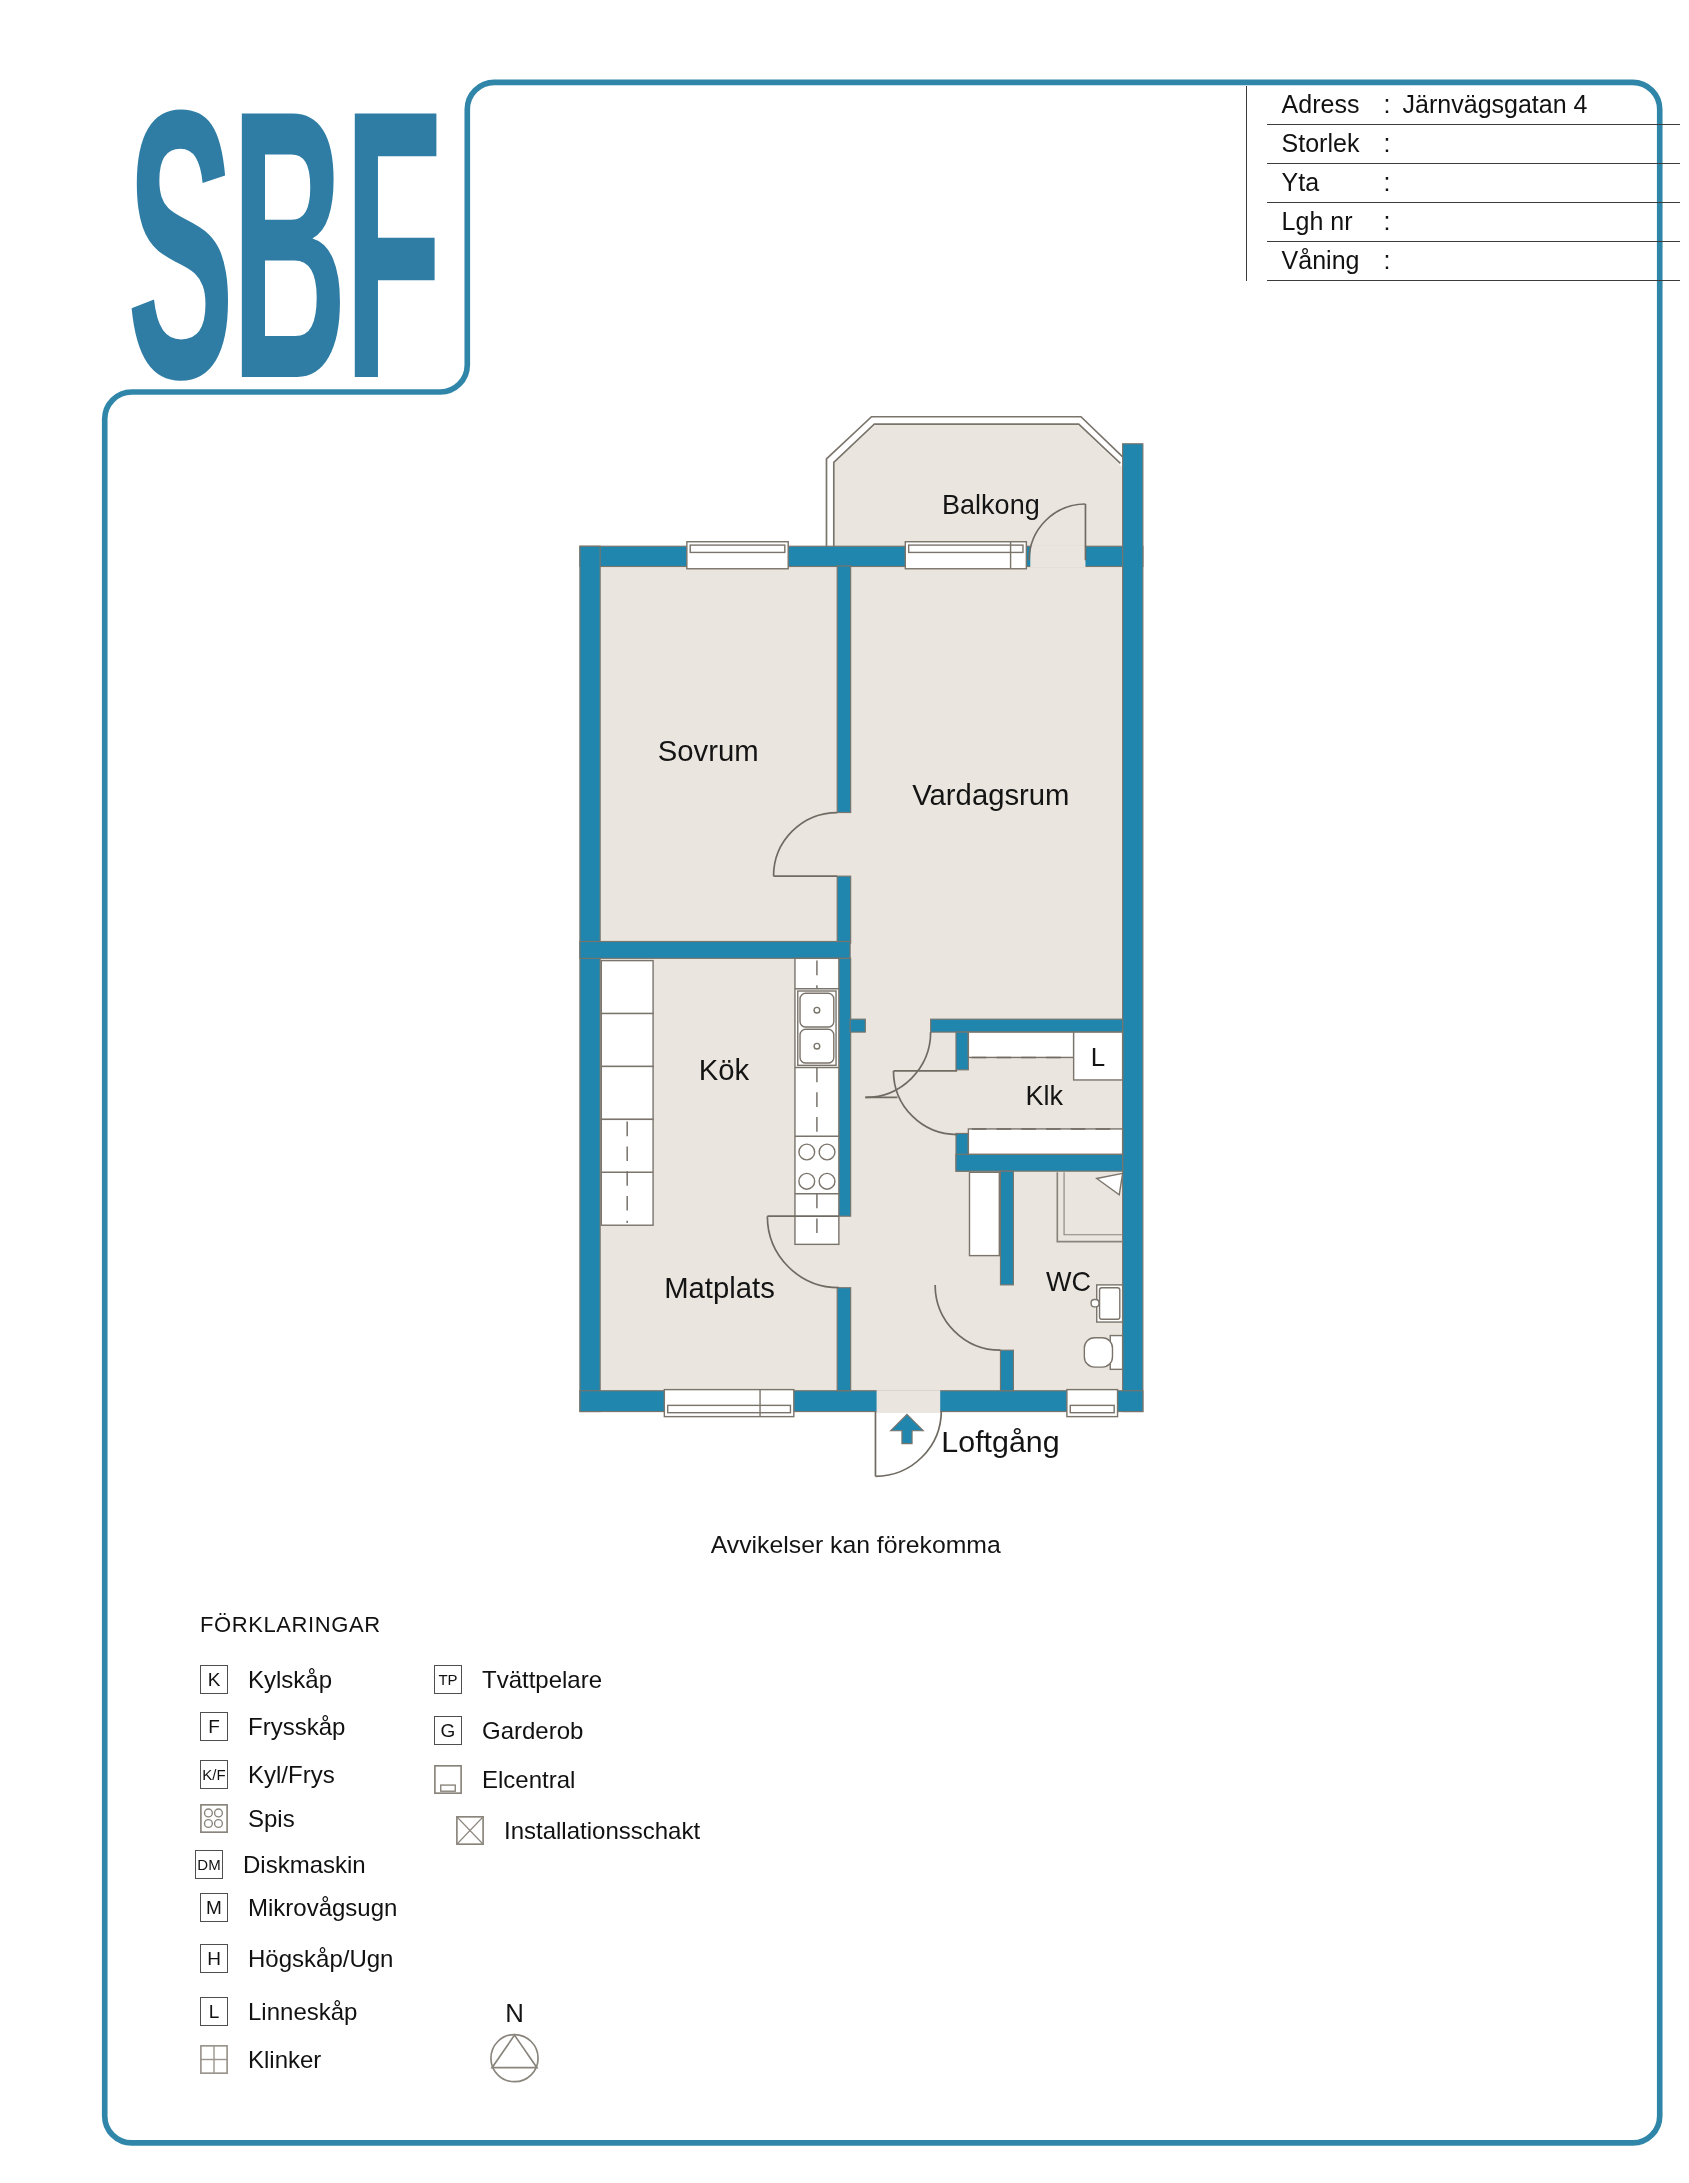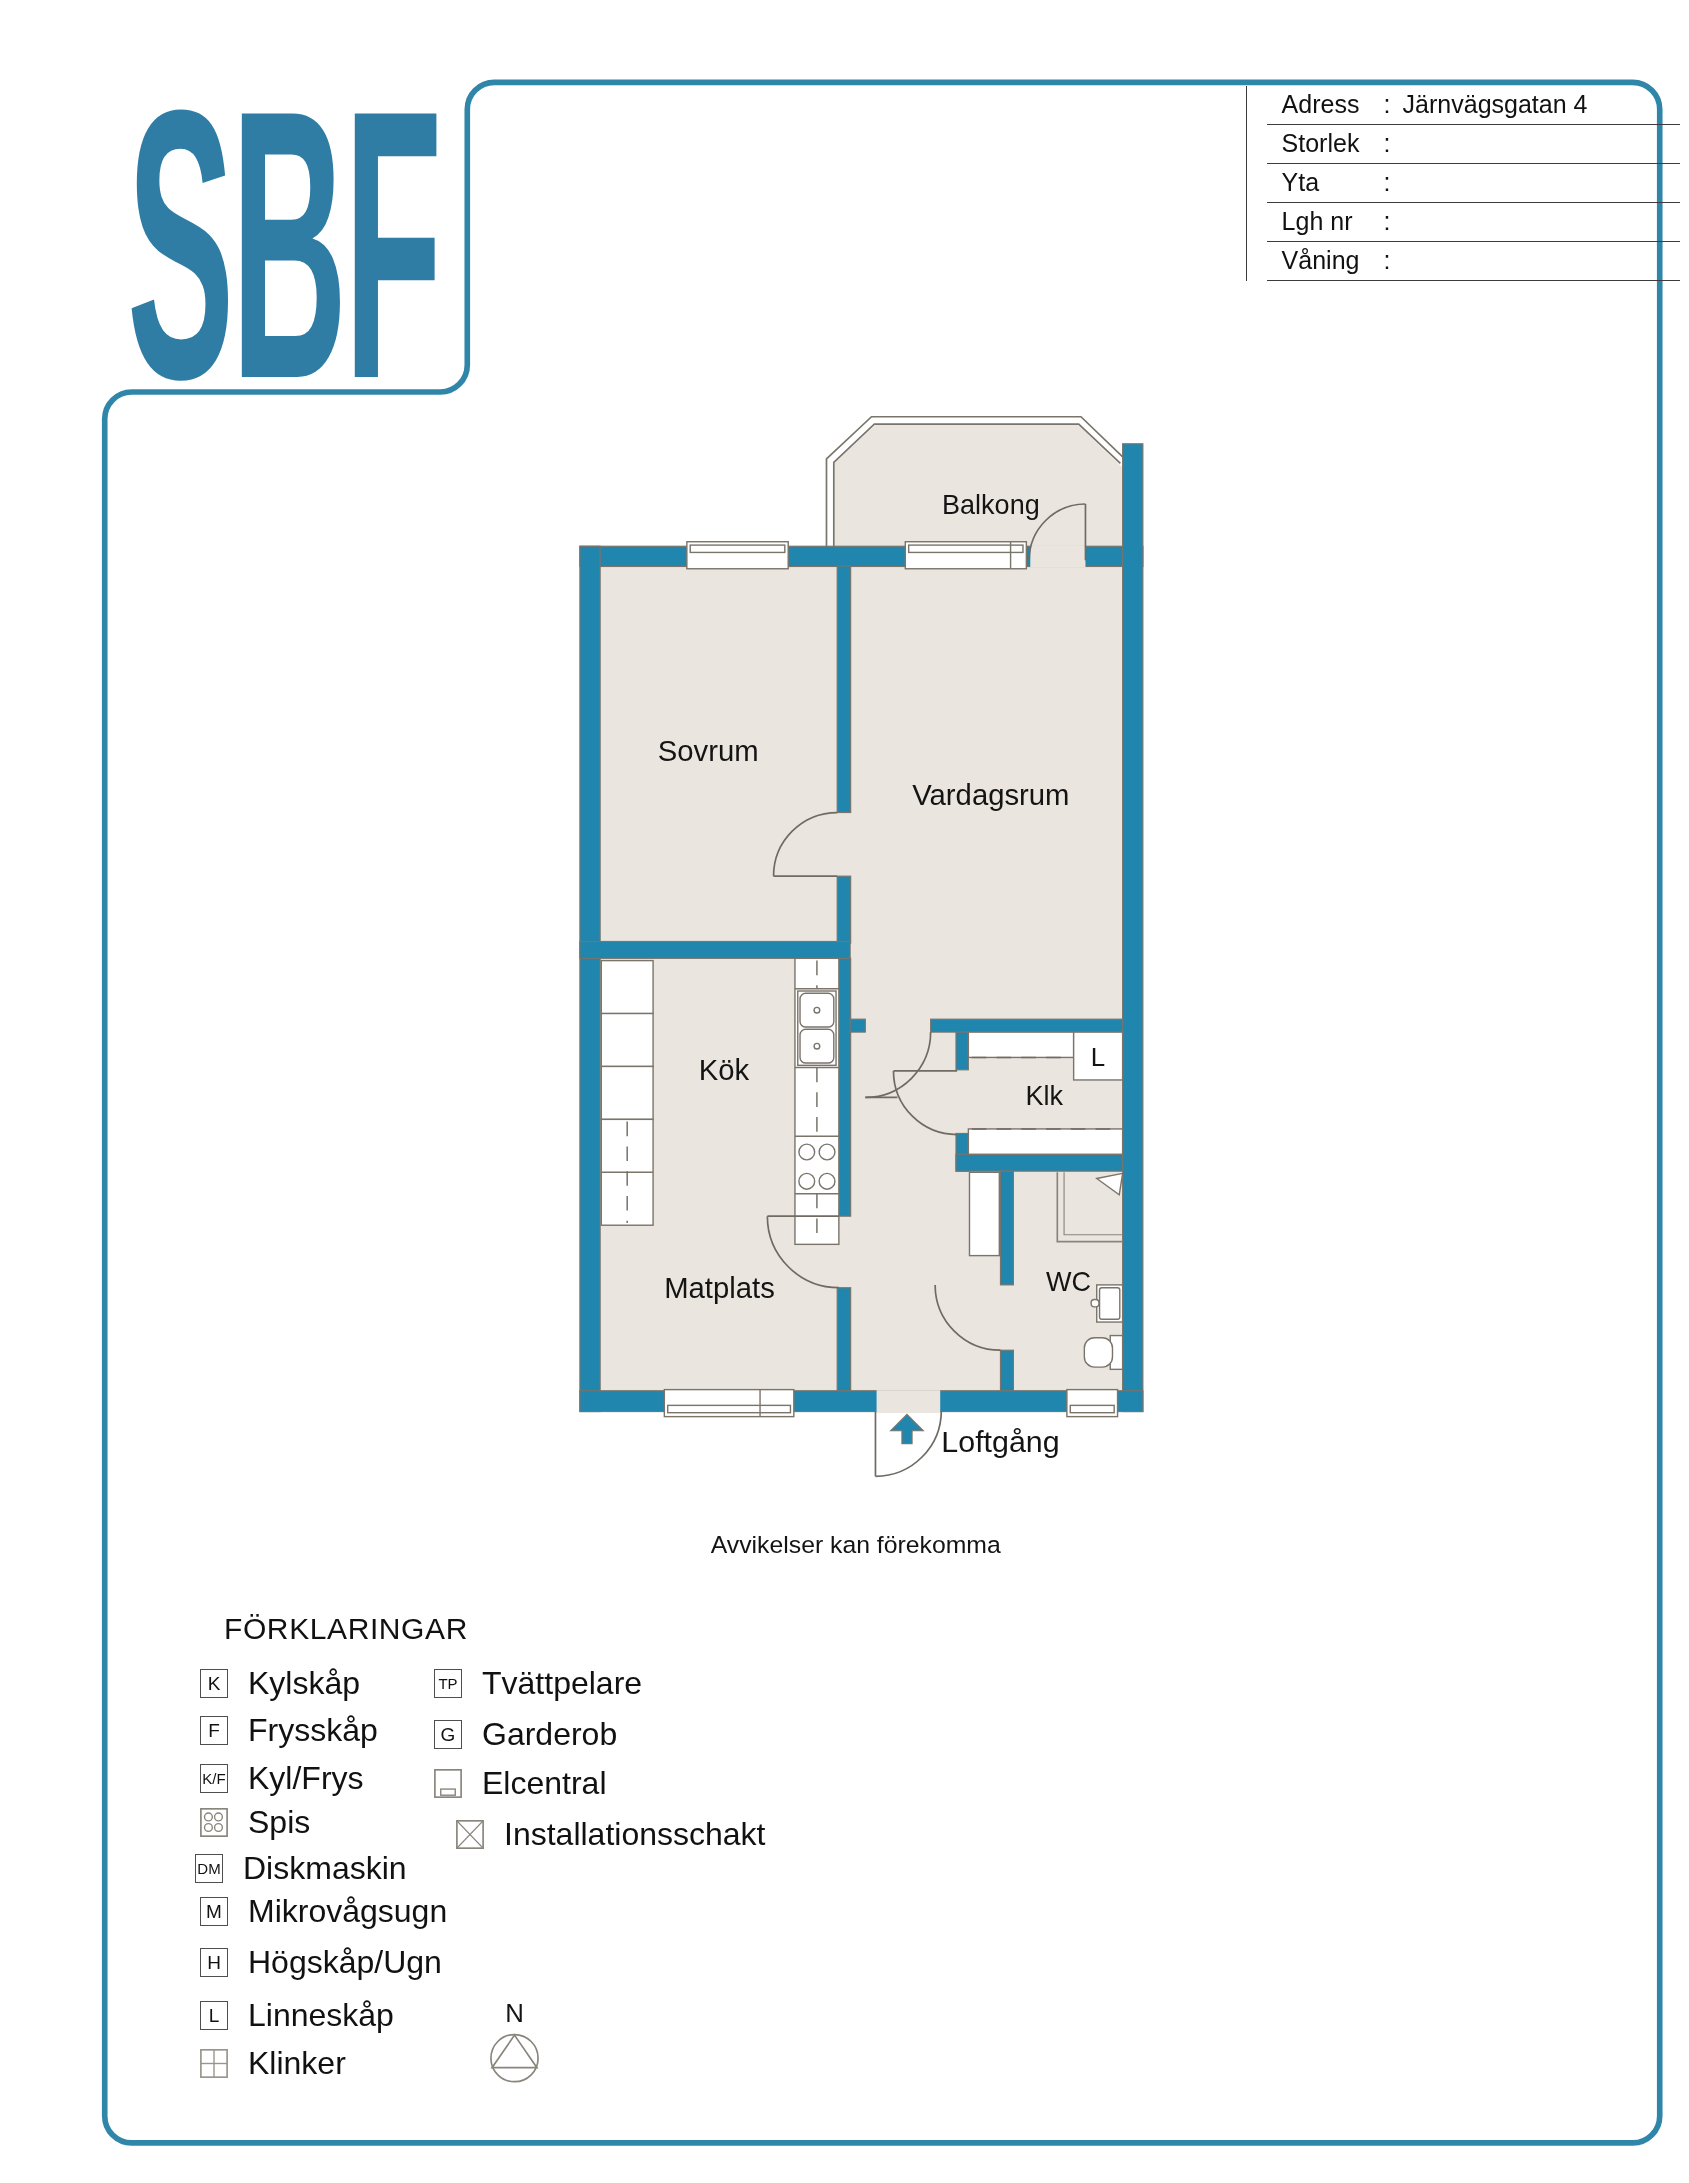--- a/index.html
+++ b/index.html
@@ -12,26 +12,26 @@
         background-image:radial-gradient(circle,rgba(255,255,255,.28) 22%,transparent 23%);
         background-size:7.3px 7.3px;-webkit-background-clip:text;background-clip:text;}
   
   .info{left:1246px;top:86px;width:413px;border-left:1.7px solid #3c3c3c;padding-left:20px;}
   .info .row{display:flex;height:38px;line-height:36px;border-bottom:1.7px solid #3c3c3c;
              font-size:25px;}
   .info .lbl{width:102px;padding-left:14.6px;}
   .info .sep{width:19px;}
   .info .val{flex:1;}
   
-  .legend-title{left:200px;top:1612px;font-size:30px;letter-spacing:0.6px;margin-left:24px;}
+  .legend-title{left:200px;top:1612px;font-size:22px;letter-spacing:0.6px;}
   .lrow{display:flex;align-items:center;gap:20px;}
   .lbox{width:28px;height:29px;border:1.7px solid #4f4f4f;display:flex;align-items:center;
         justify-content:center;font-size:19px;color:#111;background:#fff;flex:0 0 auto;box-sizing:border-box;}
   .lbox.small{font-size:15px;}
-  .llabel{font-size:32px;white-space:nowrap;}
+  .llabel{font-size:24px;white-space:nowrap;}
   .iconbox{width:28px;height:29px;flex:0 0 auto;}
   svg text{font-family:"Liberation Sans","DejaVu Sans",sans-serif;}
 </style>
 </head>
 <body>
 
 <div class="page">
 
   <div class="abs logo">SBF</div>
 

